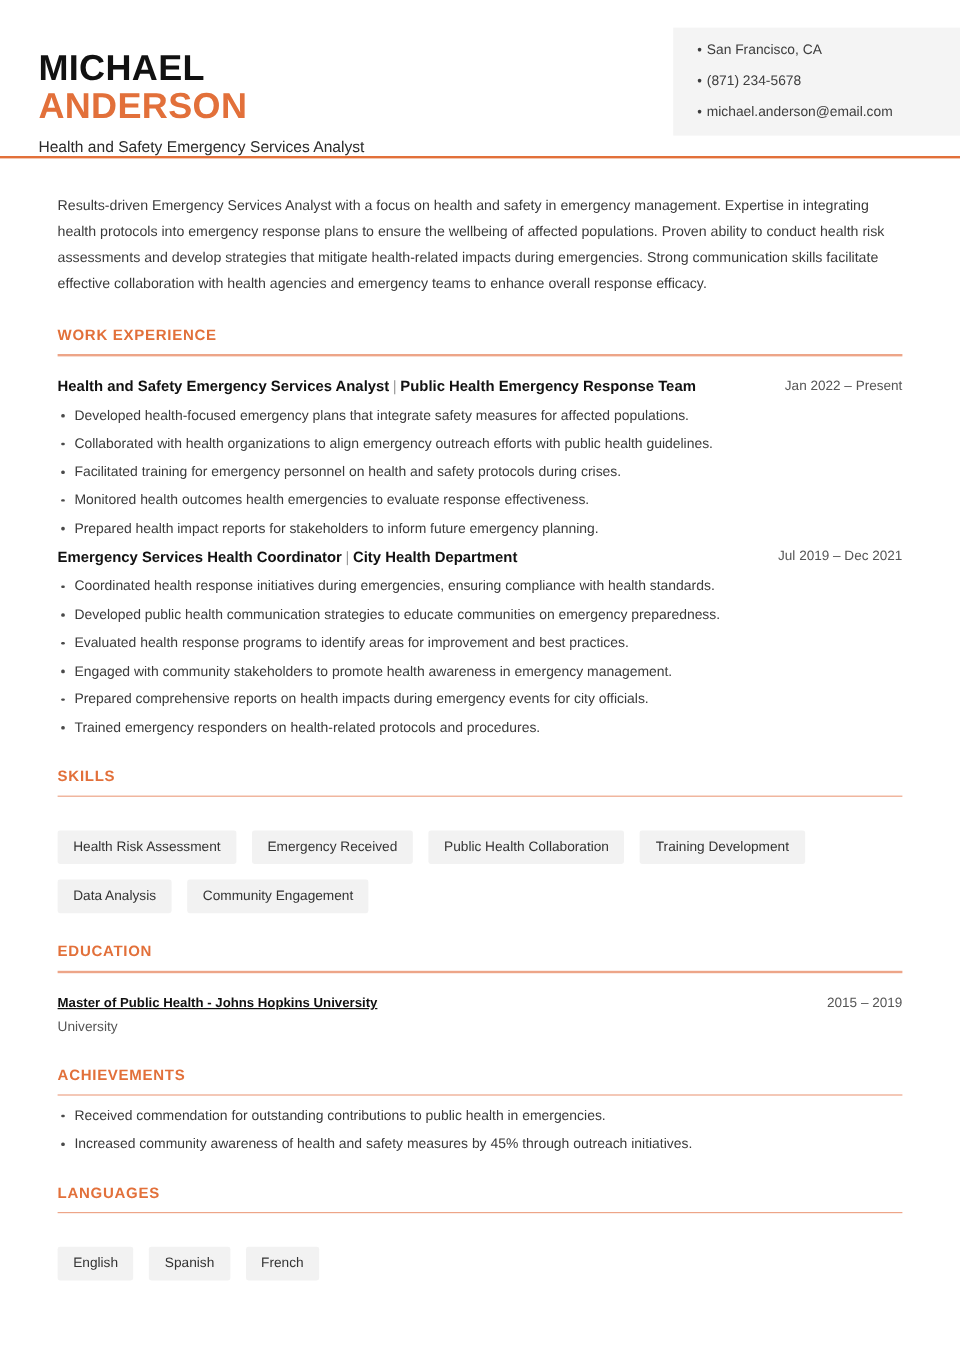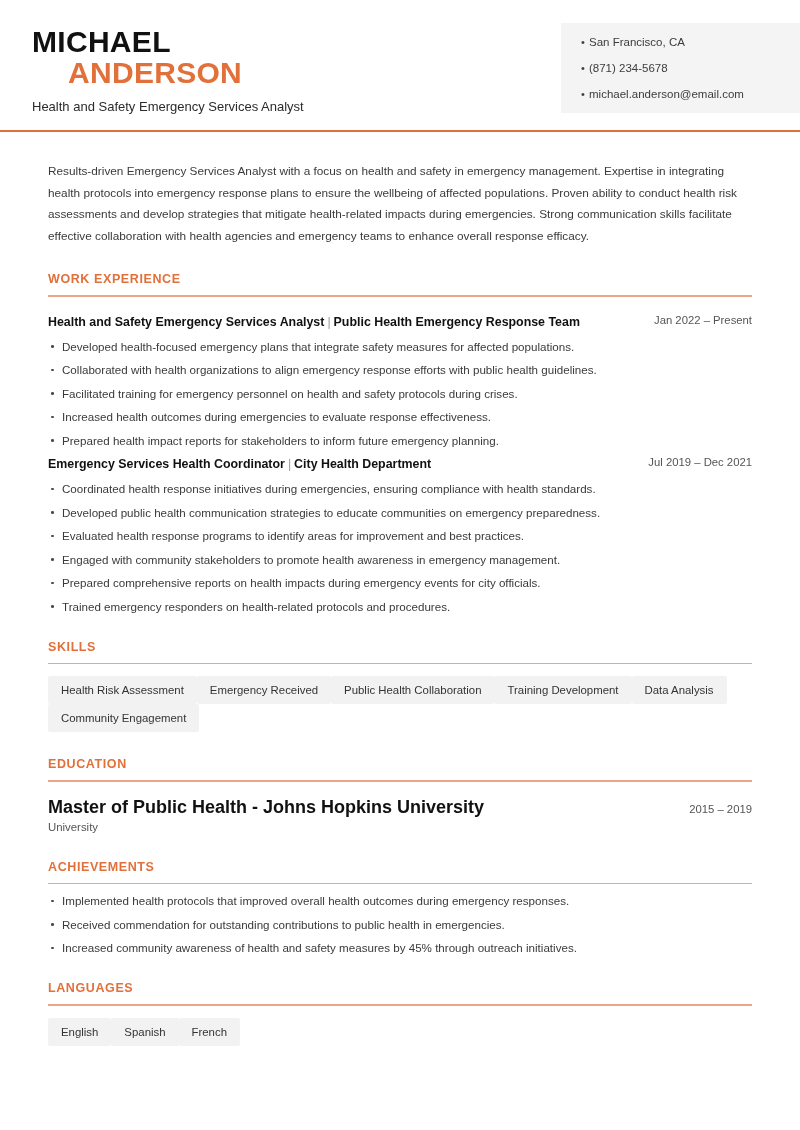--- a/index.html
+++ b/index.html
@@ -21,28 +21,28 @@
   .contact-item {
     display:flex; align-items:flex-start;
     font-size:11.5px; color:#3c3c3c; line-height:14px;
     margin-bottom:12px;
   }
   .contact-item .dot {
     width:8px; flex:0 0 8px; color:#3c3c3c; font-size:11px; line-height:14px;
   }
   .contact-item .ctext { flex:1; }
 
-  .name-block { position:absolute; left:32px; top:26px; }
+  .name-block { position:absolute; left:32px; top:42px; }
   .name-first {
     font-size:30px; font-weight:bold; color:#111111;
     letter-spacing:0.3px; line-height:31px;
   }
   .name-last {
     font-size:30px; font-weight:bold; color:#e2703a;
-    letter-spacing:0.3px; line-height:31px;margin-left:36px;
+    letter-spacing:0.3px; line-height:31px;
   }
   .job-subtitle {
     margin-top:11px; font-size:13px; color:#2b2b2b; line-height:16px;
   }
 
   .header-rule {
     position:absolute; left:0; top:130px; width:800px; height:2px;
     background:#e2703a;
   }
 
@@ -61,21 +61,21 @@
     letter-spacing:0.6px; text-transform:uppercase;
   }
   .section-rule {
     margin-top:9px; height:1.6px; background:#eda588; width:100%;
   }
 
   
   .job { margin-top:17px; }
   .job + .job { margin-top:7px; }
   .job-head {
-    display:flex; justify-content:space-between; align-items:flex-start;
+    display:flex; justify-content:space-between; align-items:center;
   }
   .job-title {
     font-size:12.4px; font-weight:bold; color:#111; line-height:16px;
   }
   .job-title .sep {
     color:#9a9a9a; font-weight:normal; padding:0 3px;
   }
   .job-date {
     font-size:11.3px; color:#555; white-space:nowrap; padding-left:14px;
   }
@@ -84,31 +84,31 @@
     position:relative; padding-left:14px;
     font-size:11.6px; color:#3a3a3a; line-height:16px;
     margin-bottom:7.5px;
   }
   ul.bullets li::before {
     content:""; position:absolute; left:3px; top:6.5px;
     width:2.6px; height:2.6px; background:#4a4a4a; border-radius:50%;
   }
 
   
-  .chips { display:flex; flex-wrap:wrap; gap:0; margin-top:12px; }
+  .chips { display:flex; flex-wrap:wrap; gap:13px; margin-top:28px; }
   .chip {
     background:#f2f2f2; color:#333;
     font-size:11.4px; line-height:14px;
     padding:7px 13px; border-radius:2px; white-space:nowrap;
   }
 
   
   .edu { margin-top:17px; }
   .edu-head { display:flex; justify-content:space-between; align-items:baseline; }
-  .edu-degree { font-size:18px; font-weight:bold; color:#111; line-height:16px; }
+  .edu-degree { font-size:11px; font-weight:bold; color:#111; line-height:16px;text-decoration:underline; }
   .edu-date { font-size:11.3px; color:#555; white-space:nowrap; padding-left:14px; }
   .edu-school { margin-top:5px; font-size:11.4px; color:#555; line-height:15px; }
 
   
   .ach-list { margin-top:16px; }
 </style>
 </head>
 <body>
 
 <div class="page">
@@ -149,23 +149,23 @@
 
       <div class="job">
         <div class="job-head">
           <div class="job-title">
             <span>Health and Safety Emergency Services Analyst</span><span class="sep">|</span><span>Public Health Emergency Response Team</span>
           </div>
           <div class="job-date">Jan 2022 – Present</div>
         </div>
         <ul class="bullets">
           <li>Developed health-focused emergency plans that integrate safety measures for affected populations.</li>
-          <li>Collaborated with health organizations to align emergency response efforts with public health guidelines.</li>
+          <li>Collaborated with health organizations to align emergency outreach efforts with public health guidelines.</li>
           <li>Facilitated training for emergency personnel on health and safety protocols during crises.</li>
-          <li>Increased health outcomes during emergencies to evaluate response effectiveness.</li>
+          <li>Monitored health outcomes health emergencies to evaluate response effectiveness.</li>
           <li>Prepared health impact reports for stakeholders to inform future emergency planning.</li>
         </ul>
       </div>
 
       <div class="job">
         <div class="job-head">
           <div class="job-title">
             <span>Emergency Services Health Coordinator</span><span class="sep">|</span><span>City Health Department</span>
           </div>
           <div class="job-date">Jul 2019 – Dec 2021</div>
@@ -203,21 +203,20 @@
           <div class="edu-date">2015 – 2019</div>
         </div>
         <div class="edu-school">University</div>
       </div>
     </div>
 
     <div class="section">
       <div class="section-title">ACHIEVEMENTS</div>
       <div class="section-rule"></div>
       <ul class="bullets ach-list">
-        <li>Implemented health protocols that improved overall health outcomes during emergency responses.</li>
         <li>Received commendation for outstanding contributions to public health in emergencies.</li>
         <li>Increased community awareness of health and safety measures by 45% through outreach initiatives.</li>
       </ul>
     </div>
 
     <div class="section">
       <div class="section-title">LANGUAGES</div>
       <div class="section-rule"></div>
       <div class="chips">
         <span class="chip">English</span>

